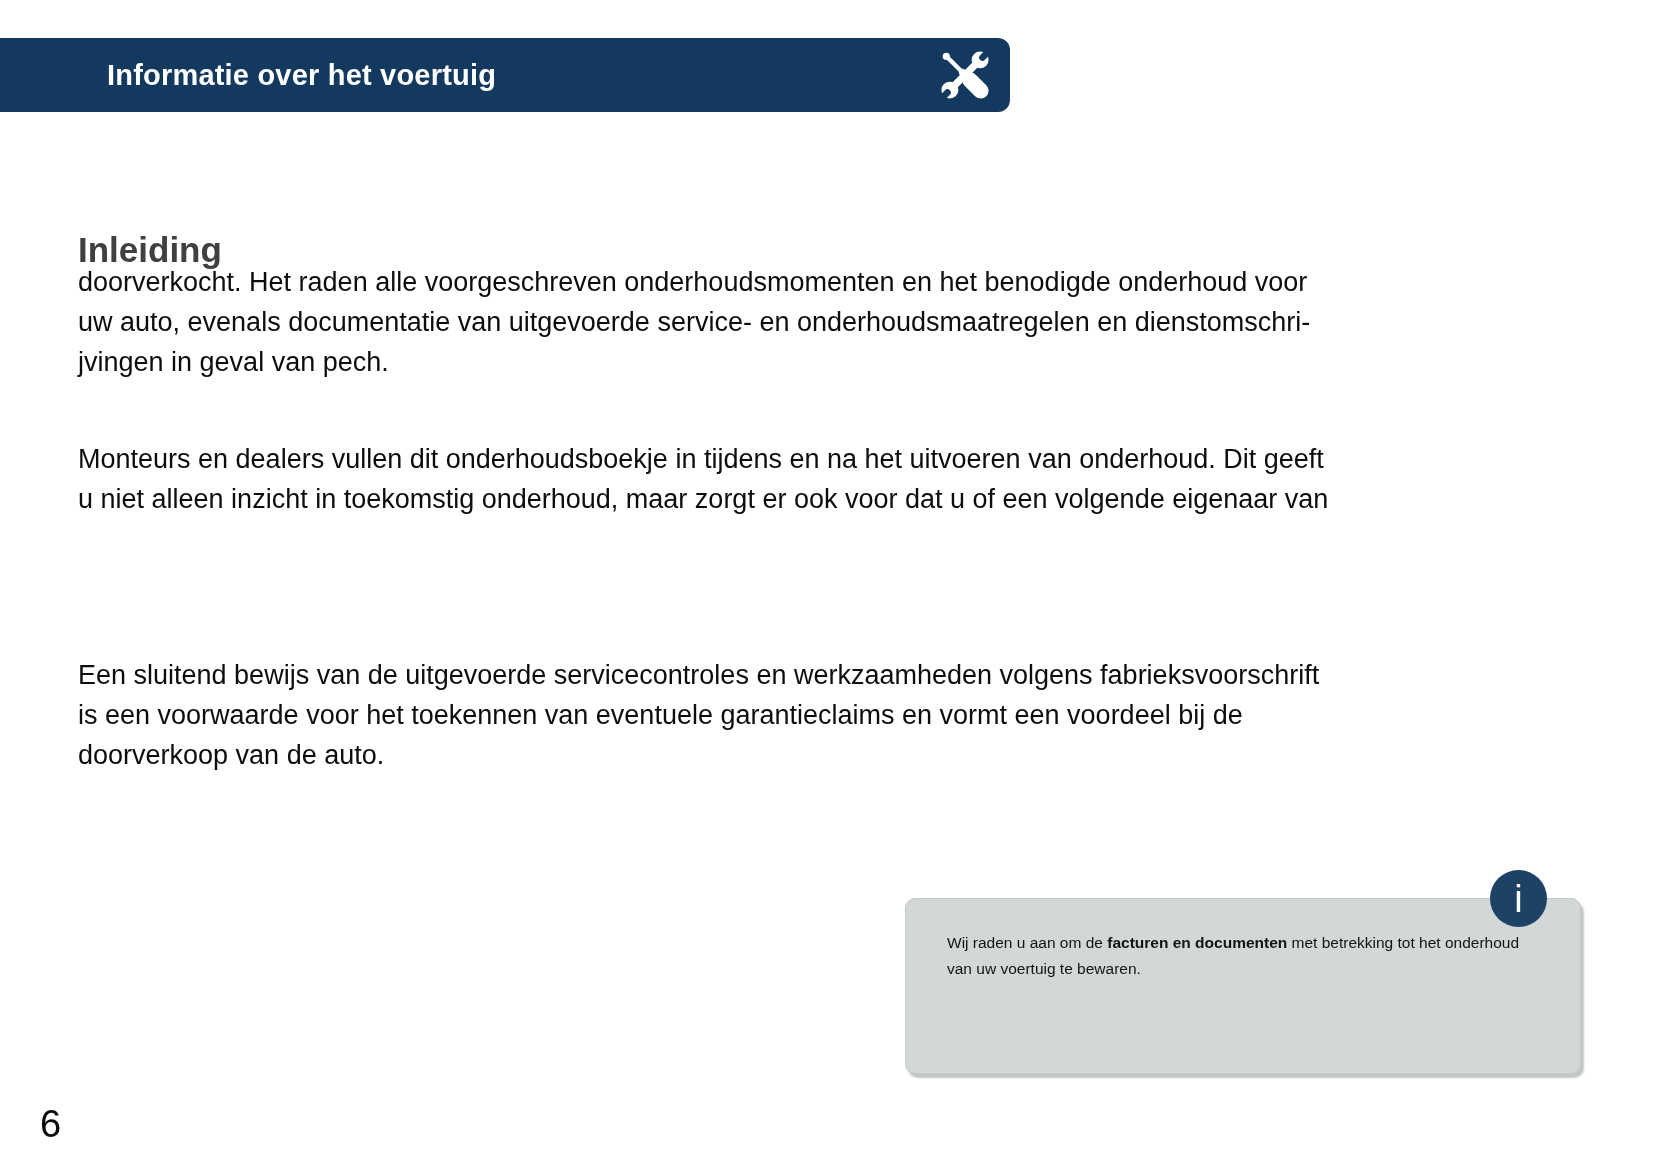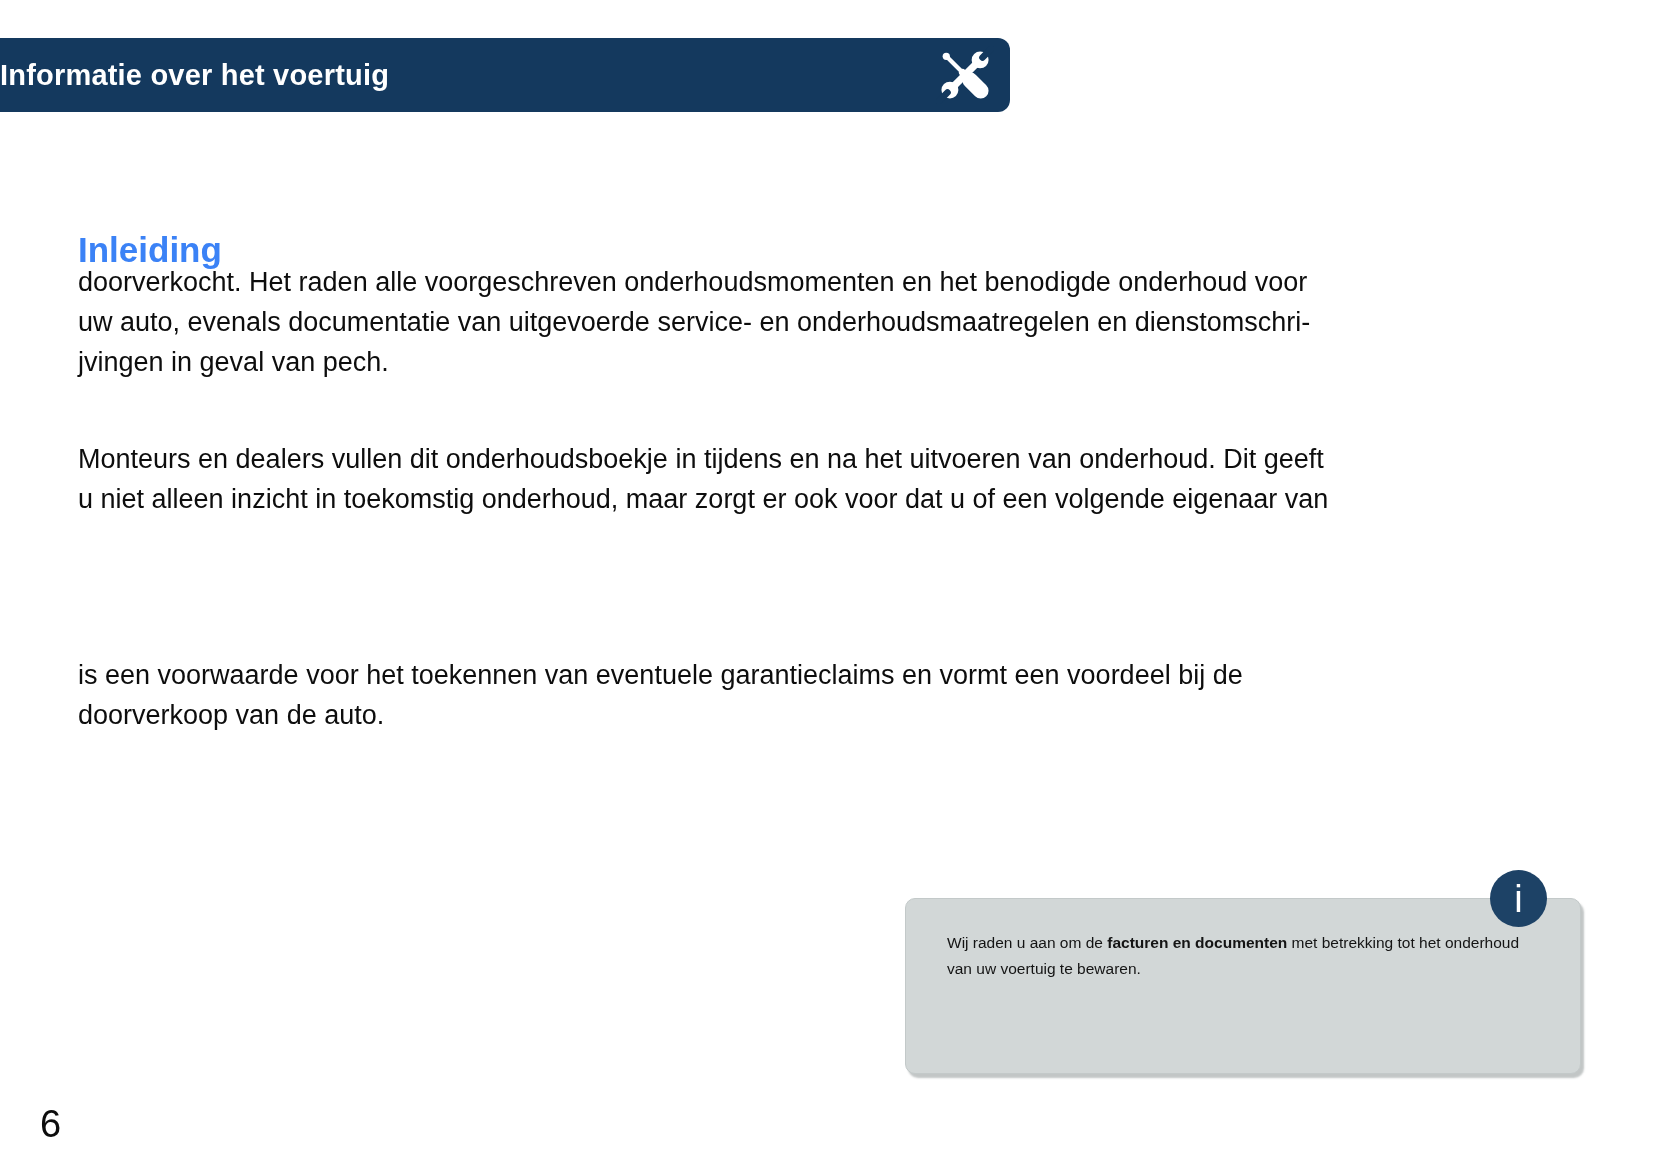--- a/index.html
+++ b/index.html
@@ -17,40 +17,41 @@
     left: 0;
     top: 38px;
     width: 1010px;
     height: 74px;
     background: #14395e;
     border-radius: 0 12px 12px 0;
     display: flex;
     align-items: center;
   }
   .header-title {
+    margin-left: 107px;
     font-size: 29px;
     font-weight: bold;
     color: #ffffff;
     letter-spacing: 0.2px;
   }
   .header-icon {
     position: absolute;
     right: 16px;
     top: 50%;
     transform: translateY(-50%);
     width: 58px;
     height: 58px;
   }
   .section-heading {
     position: absolute;
     left: 78px;
     top: 207px;
     font-size: 35px;
     font-weight: bold;
-    color: #3b82f6;
+    color: #404040;
     text-align: center;
   }
   .para {
     position: absolute;
     left: 78px;
     font-size: 27px;
     line-height: 40px;
     color: #0d0d0d;
   }
   .para .line { white-space: nowrap; }
@@ -128,20 +129,21 @@
       <div class="line">uw auto, evenals documentatie van uitgevoerde service- en onderhoudsmaatregelen en dienstomschri-</div>
       <div class="line">jvingen in geval van pech.</div>
     </div>
 
   <div class="para para-2">
       <div class="line">Monteurs en dealers vullen dit onderhoudsboekje in tijdens en na het uitvoeren van onderhoud. Dit geeft</div>
       <div class="line">u niet alleen inzicht in toekomstig onderhoud, maar zorgt er ook voor dat u of een volgende eigenaar van</div>
     </div>
 
   <div class="para para-3">
+      <div class="line">Een sluitend bewijs van de uitgevoerde servicecontroles en werkzaamheden volgens fabrieksvoorschrift</div>
       <div class="line">is een voorwaarde voor het toekennen van eventuele garantieclaims en vormt een voordeel bij de</div>
       <div class="line">doorverkoop van de auto.</div>
     </div>
 
   <div class="info-box">
     <div class="info-circle">
       <span>i</span>
     </div>
     <p class="info-para-1"><span>Wij raden u aan om de </span><span class="info-bold">facturen en documenten</span><span> met betrekking tot het onderhoud van uw voertuig te bewaren.</span></p>
   </div>

